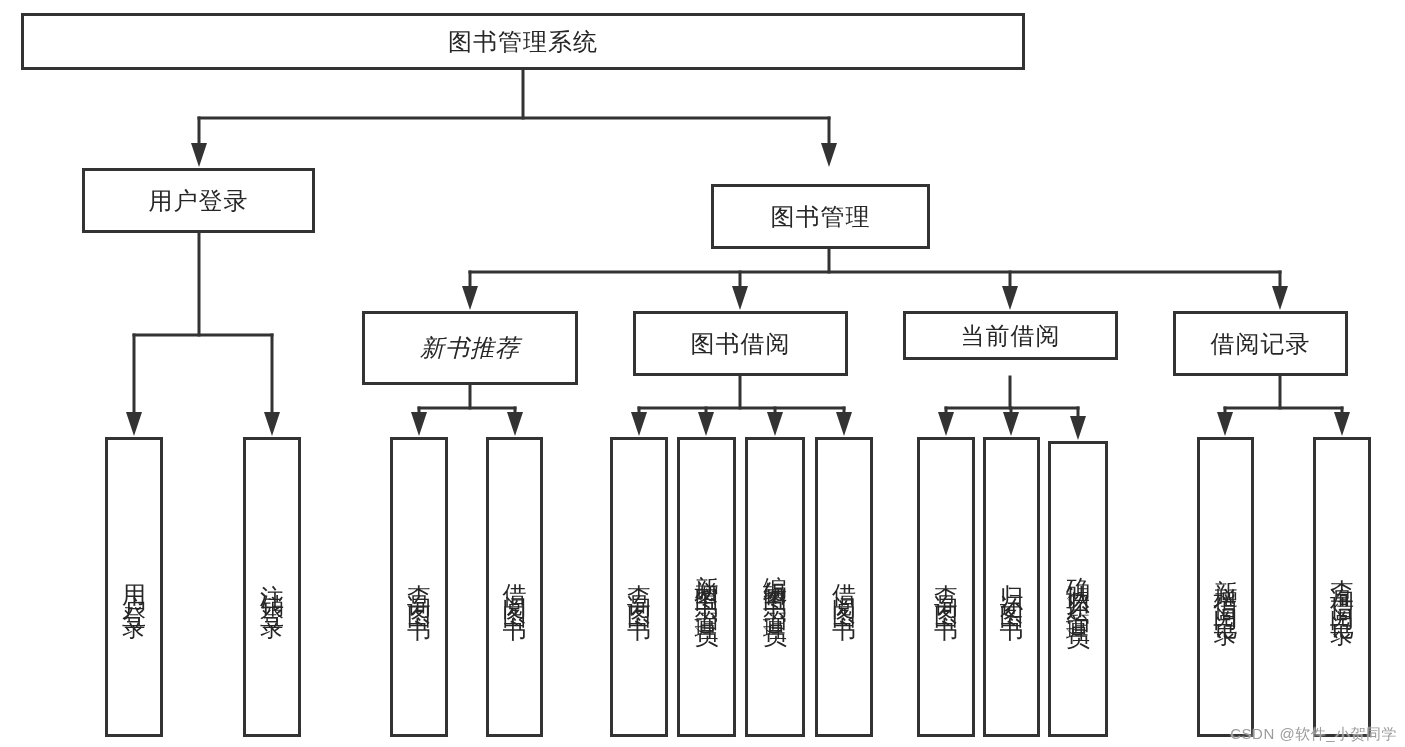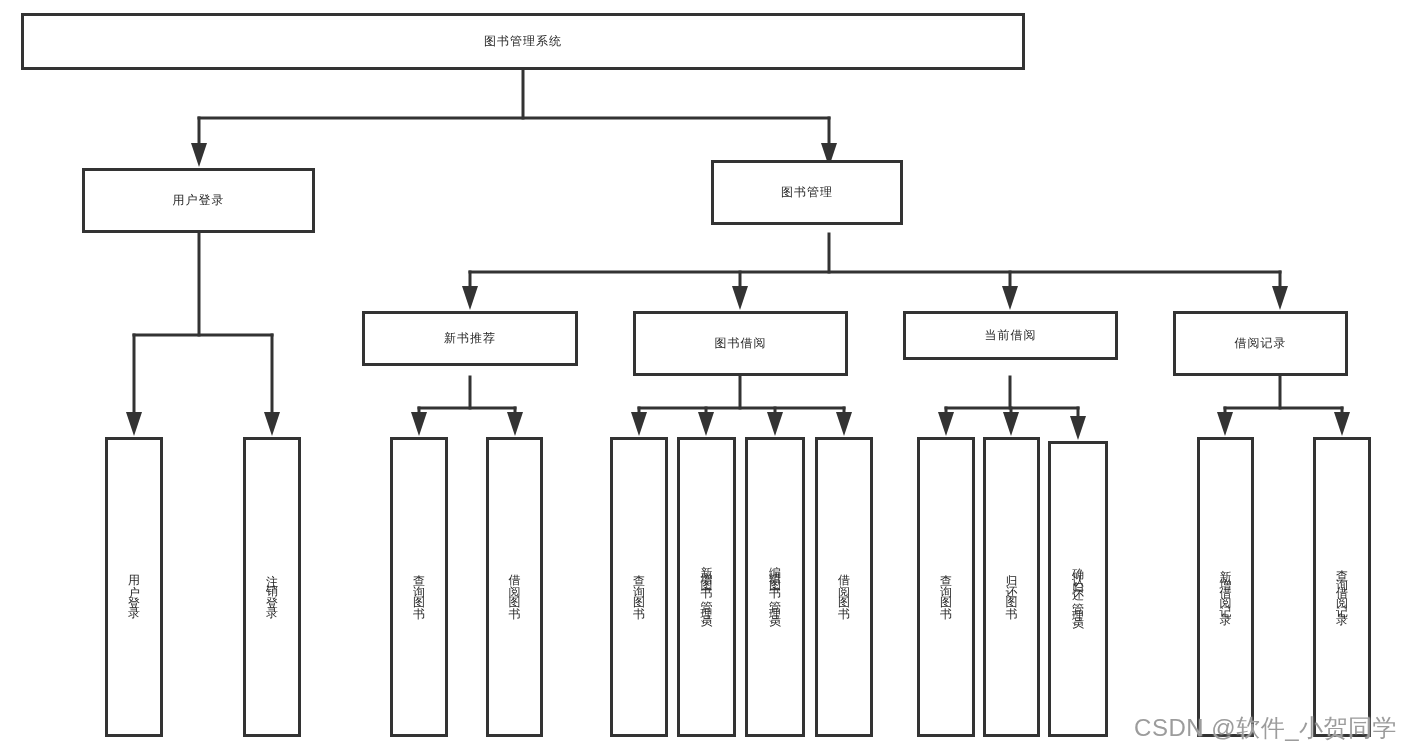--- a/index.html
+++ b/index.html
@@ -19,37 +19,37 @@
   }
   #connectors{position:absolute;left:0;top:0;width:1405px;height:747px;z-index:1;}
   #connectors path, #connectors line{stroke:var(--line);stroke-width:3;fill:none;stroke-linecap:square;}
   #connectors polygon{fill:var(--line);stroke:none;}
   .box{
     position:absolute;
     box-sizing:border-box;
     border:3px solid var(--line);
     background:#fff;
     display:flex;align-items:center;justify-content:center;
-    font-size:12px;
+    font-size:24px;
     letter-spacing:1px;
     z-index:2;
     white-space:nowrap;
   }
   .vbox .vtext{
     writing-mode:vertical-rl;
     text-orientation:mixed;
     letter-spacing:11px;
     line-height:1;
   }
   .vbox .vtext.ls-md{letter-spacing:9px;}
   .vbox .vtext.ls-sm{letter-spacing:7px;}
   #watermark{
     position:absolute;
     right:8px;bottom:3px;
-    font-size:24px;
+    font-size:15px;
     color:var(--wm);
     text-shadow:0 0 2px #ffffff;
     z-index:5;
     letter-spacing:0.5px;
   }
 </style>
 </head>
 <body>
 
 <div id="stage">
@@ -126,23 +126,23 @@
       <line x1="1225" y1="408" x2="1225" y2="416"></line>
       <polygon points="1217,412 1233,412 1225,436"></polygon>
       <line x1="1342" y1="408" x2="1342" y2="416"></line>
       <polygon points="1334,412 1350,412 1342,436"></polygon>
     </g>
   </svg>
 
   <div class="box" style="left:21px;top:13px;width:1004px;height:57px;">图书管理系统</div>
 
   <div class="box" style="left:82px;top:168px;width:233px;height:65px;">用户登录</div>
-  <div class="box" style="left:711px;top:160px;width:192px;height:65px;">图书管理</div>
+  <div class="box" style="left:711px;top:184px;width:219px;height:65px;">图书管理</div>
 
-  <div class="box" style="left:362px;top:311px;width:216px;height:55px;">新书推荐</div>
+  <div class="box" style="left:362px;top:311px;width:216px;height:74px;font-style:italic;">新书推荐</div>
   <div class="box" style="left:633px;top:311px;width:215px;height:65px;">图书借阅</div>
   <div class="box" style="left:903px;top:311px;width:215px;height:49px;">当前借阅</div>
   <div class="box" style="left:1173px;top:311px;width:175px;height:65px;">借阅记录</div>
 
   <div class="box vbox" style="left:105px;top:437px;width:58px;height:300px;">
     <span class="vtext">用户登录</span>
   </div>
   <div class="box vbox" style="left:243px;top:437px;width:58px;height:300px;">
     <span class="vtext">注销登录</span>
   </div>

